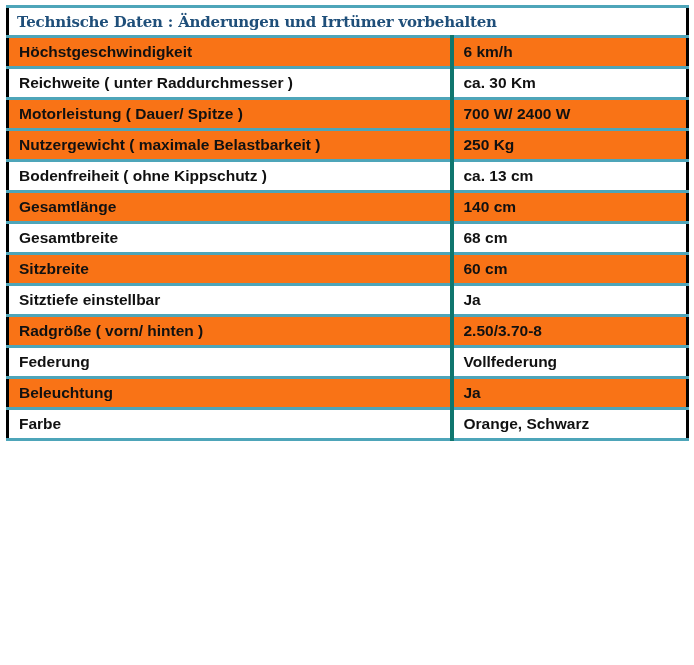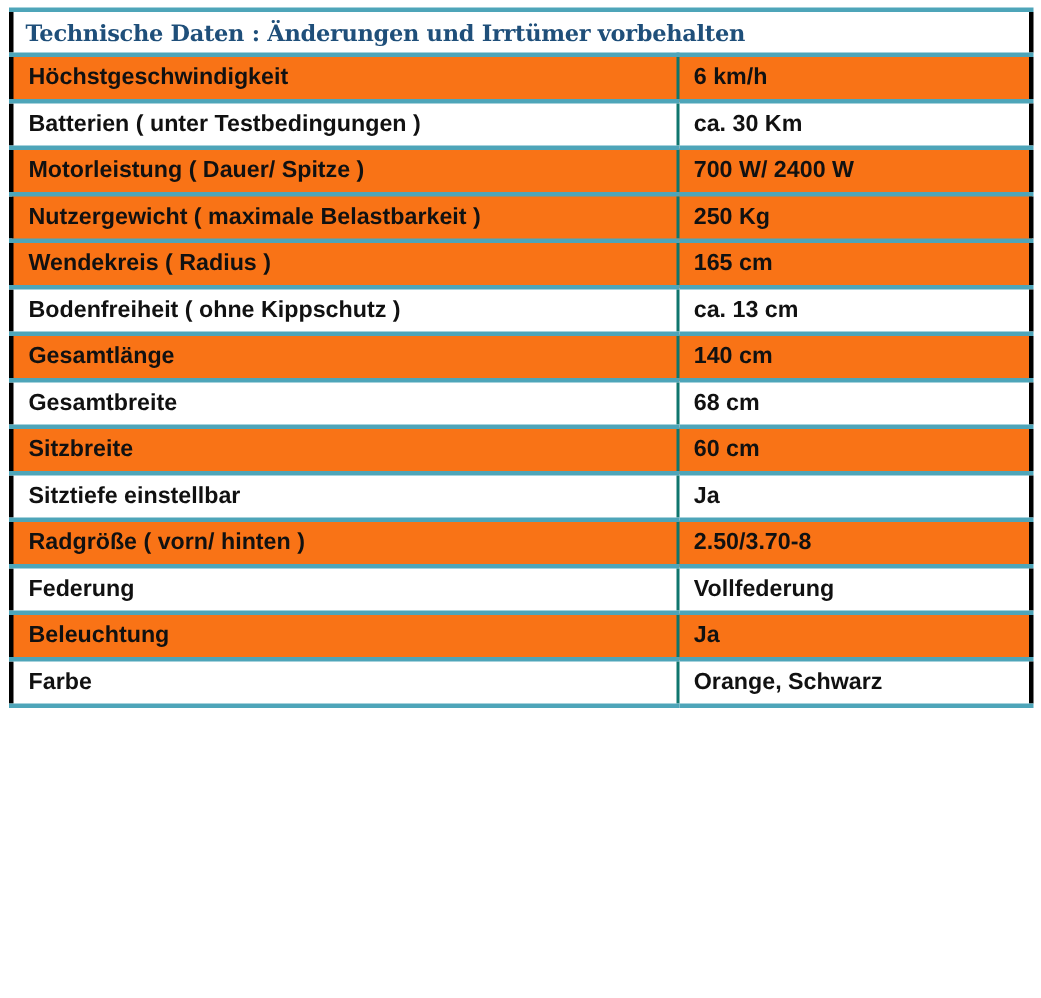--- a/index.html
+++ b/index.html
@@ -30,21 +30,21 @@
     padding: 0 0 0 10px;
     height: 28px;
     font-family: "Liberation Sans", sans-serif;
     font-weight: bold;
     font-size: 15.5px;
     color: #111;
     white-space: nowrap;
     vertical-align: middle;
   }
   .spec-table td.val {
-    border-left: 2px solid #0f766e;
+    border-left: 4px solid #0f766e;
   }
   .spec-table tr.shaded td {
     background: #f97316;
   }
   .spec-table td.caption {
     font-family: "DejaVu Serif", "Liberation Serif", serif;
     font-size: 15px;
     color: #1f4f7a;
     height: 27px;
     padding-left: 8px;
@@ -63,34 +63,30 @@
     </colgroup>
   <tbody>
     <tr>
       <td class="caption" colspan="2">Technische Daten : Änderungen und Irrtümer vorbehalten</td>
     </tr>
     <tr class="shaded">
       <td>Höchstgeschwindigkeit</td>
       <td class="val">6 km/h</td>
     </tr>
     <tr>
-      <td>Batterien ( unter Testbedingungen )</td>
+      <td>Reichweite ( unter Raddurchmesser )</td>
       <td class="val">ca. 30 Km</td>
     </tr>
     <tr class="shaded">
       <td>Motorleistung ( Dauer/ Spitze )</td>
       <td class="val">700 W/ 2400 W</td>
     </tr>
     <tr class="shaded">
       <td>Nutzergewicht ( maximale Belastbarkeit )</td>
       <td class="val">250 Kg</td>
-    </tr>
-    <tr class="shaded">
-      <td>Wendekreis ( Radius )</td>
-      <td class="val">165 cm</td>
     </tr>
     <tr>
       <td>Bodenfreiheit ( ohne Kippschutz )</td>
       <td class="val">ca. 13 cm</td>
     </tr>
     <tr class="shaded">
       <td>Gesamtlänge</td>
       <td class="val">140 cm</td>
     </tr>
     <tr>

